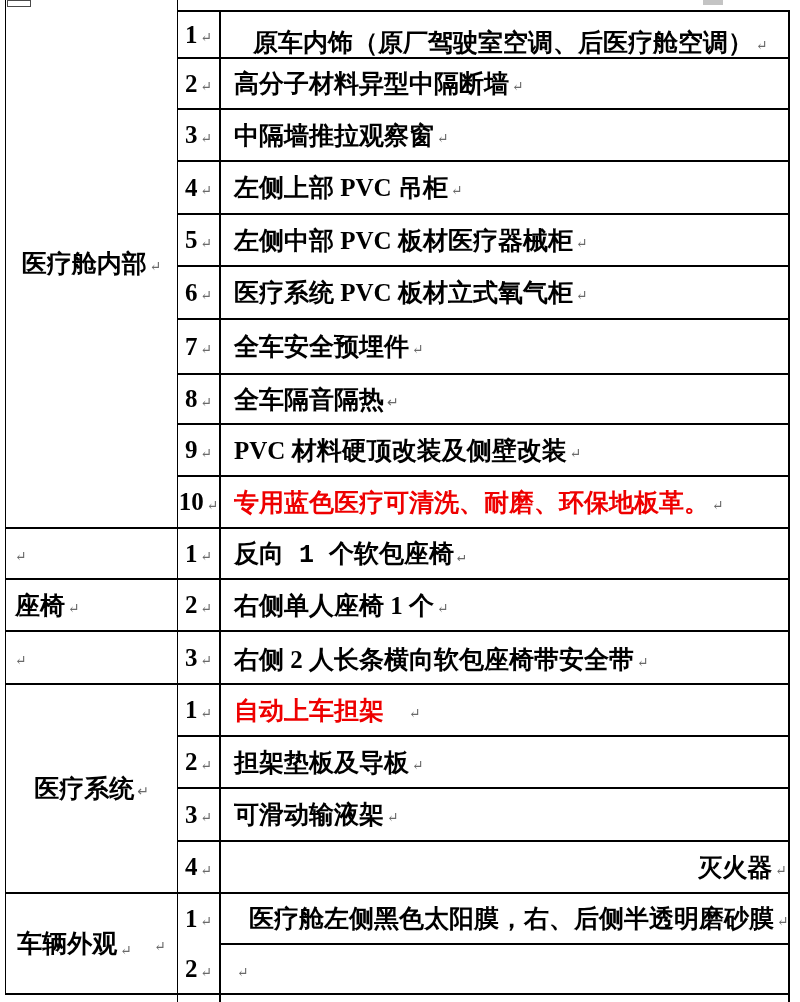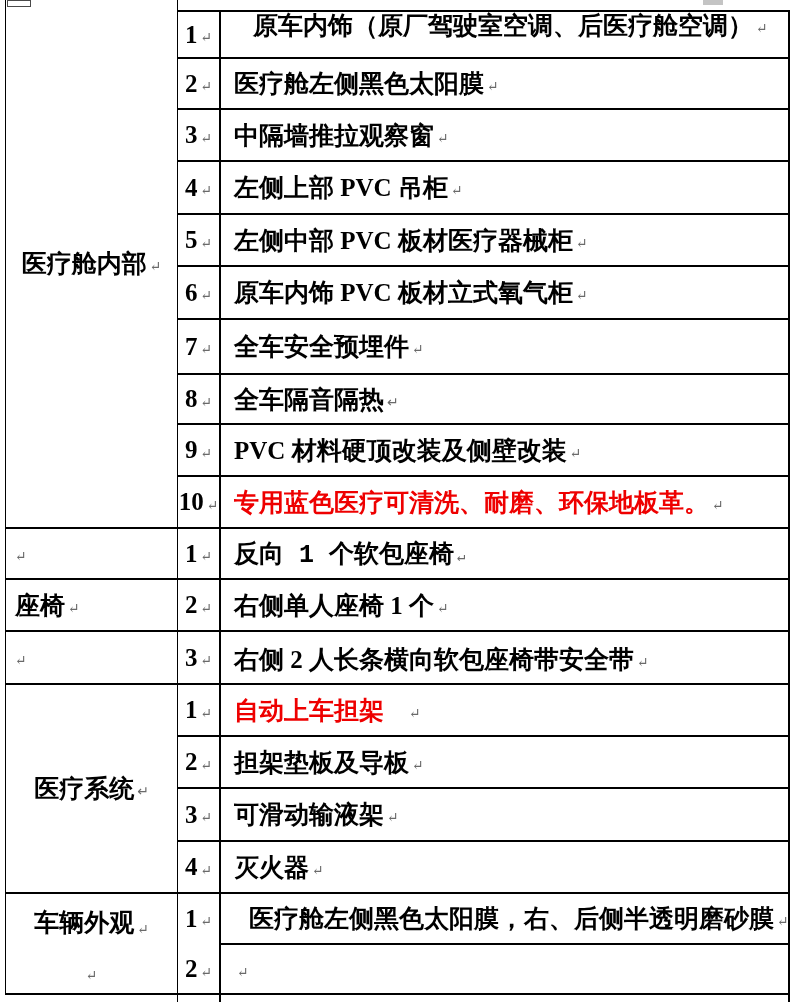--- a/index.html
+++ b/index.html
@@ -7,21 +7,21 @@
         font-family:"Liberation Serif","DejaVu Serif",serif;color:#000;}
   .vline,.hline{position:absolute;background:#000;}
   .cell{position:absolute;display:flex;align-items:center;overflow:hidden;white-space:nowrap;}
   .num{left:178px;width:41px;justify-content:center;font-size:25px;font-weight:bold;}
   .desc{left:221px;width:566px;padding-left:13px;font-size:25px;font-weight:bold;box-sizing:border-box;}
   .cat{left:6px;width:171px;font-size:25px;font-weight:bold;box-sizing:border-box;}
   .cat.center{justify-content:center;}
   .cat.left{padding-left:9px;}
   .pmark{font-size:14px;color:#6a6a6a;margin-left:3px;font-weight:normal;position:relative;top:3px;}
   .red{color:#ee0000;}
-  .stack{flex-direction:column;justify-content:space-around;align-items:center;}
+  .stack{flex-direction:row;justify-content:space-around;align-items:center;}
   .artifact-box{position:absolute;left:7px;top:0;width:24px;height:7px;border:1px solid #4a4a4a;background:#fff;box-sizing:border-box;}
   .artifact-marker{position:absolute;left:703px;top:0;width:20px;height:5px;background:#c4c4c4;}
 </style>
 </head>
 <body>
 
 <div id="page">
 
   <div class="artifact-box"></div>
   <div class="artifact-marker"></div>
@@ -74,31 +74,31 @@
   </div>
   <div class="cell cat stack" style="top:894px;height:99px;display:flex;">
     <span><span>车辆外观</span><span class="pmark">↵</span></span>
     <span class="pmark" style="margin-left:0;">↵</span>
   </div>
 
   <div class="cell num" style="top:12px;height:45px;">
       <span>1</span>
       <span class="pmark">↵</span>
     </div>
-  <div class="cell desc" style="top:11px;height:28px;padding-left:32px;">
+  <div class="cell desc" style="top:28px;height:28px;padding-left:32px;">
       <span>原车内饰（原厂驾驶室空调、后医疗舱空调）</span>
       <span class="pmark">↵</span>
     </div>
 
   <div class="cell num" style="top:59px;height:49px;">
       <span>2</span>
       <span class="pmark">↵</span>
     </div>
   <div class="cell desc" style="top:59px;height:49px;">
-      <span>医疗舱左侧黑色太阳膜</span>
+      <span>高分子材料异型中隔断墙</span>
       <span class="pmark">↵</span>
     </div>
 
   <div class="cell num" style="top:110px;height:50px;">
       <span>3</span>
       <span class="pmark">↵</span>
     </div>
   <div class="cell desc" style="top:110px;height:50px;">
       <span>中隔墙推拉观察窗</span>
       <span class="pmark">↵</span>
@@ -120,21 +120,21 @@
   <div class="cell desc" style="top:215px;height:50px;">
       <span>左侧中部 PVC 板材医疗器械柜</span>
       <span class="pmark">↵</span>
     </div>
 
   <div class="cell num" style="top:267px;height:51px;">
       <span>6</span>
       <span class="pmark">↵</span>
     </div>
   <div class="cell desc" style="top:267px;height:51px;">
-      <span>原车内饰 PVC 板材立式氧气柜</span>
+      <span>医疗系统 PVC 板材立式氧气柜</span>
       <span class="pmark">↵</span>
     </div>
 
   <div class="cell num" style="top:320px;height:53px;">
       <span>7</span>
       <span class="pmark">↵</span>
     </div>
   <div class="cell desc" style="top:320px;height:53px;">
       <span>全车安全预埋件</span>
       <span class="pmark">↵</span>
@@ -218,21 +218,21 @@
     </div>
   <div class="cell desc" style="top:789px;height:51px;">
       <span>可滑动输液架</span>
       <span class="pmark">↵</span>
     </div>
 
   <div class="cell num" style="top:842px;height:50px;">
       <span>4</span>
       <span class="pmark">↵</span>
     </div>
-  <div class="cell desc" style="top:842px;height:50px;">
+  <div class="cell desc" style="top:842px;height:50px;justify-content:flex-end;">
       <span>灭火器</span>
       <span class="pmark">↵</span>
     </div>
 
   <div class="cell num" style="top:894px;height:49px;">
       <span>1</span>
       <span class="pmark">↵</span>
     </div>
   <div class="cell desc" style="top:894px;height:49px;padding-left:28px;">
       <span>医疗舱左侧黑色太阳膜，右、后侧半透明磨砂膜</span>

